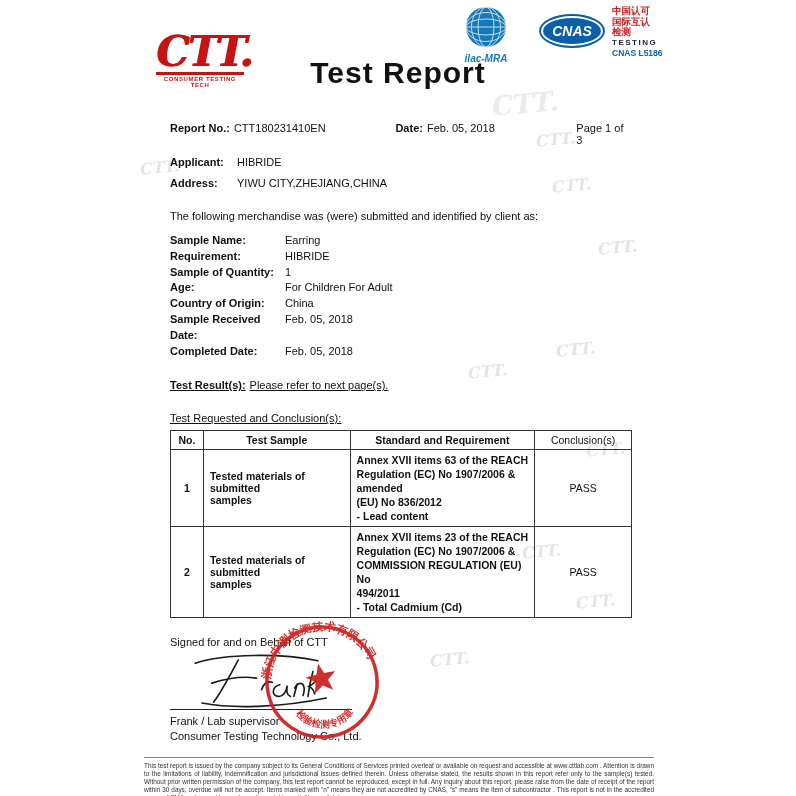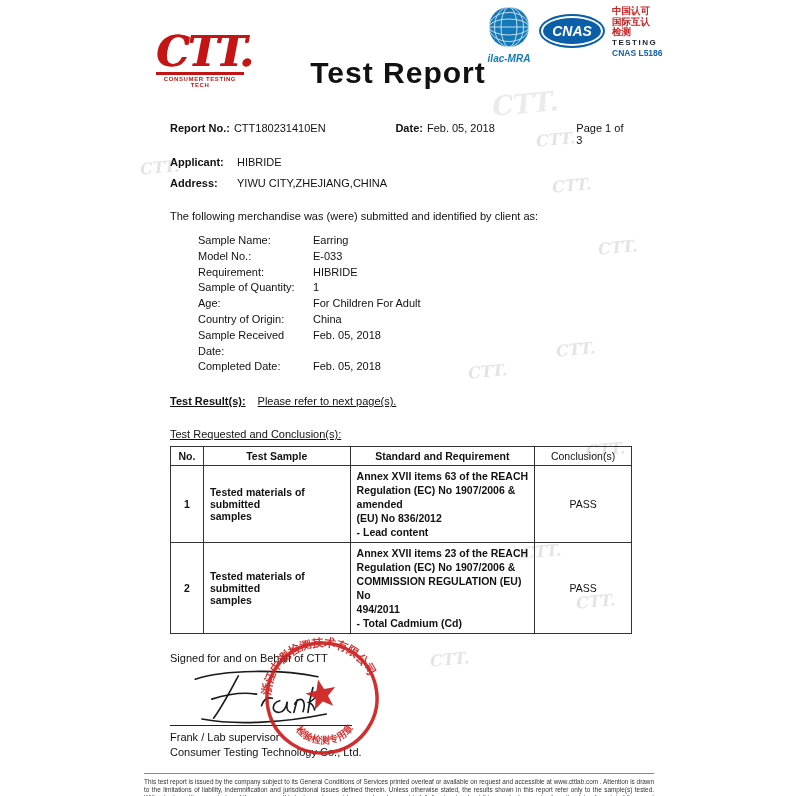--- a/index.html
+++ b/index.html
@@ -51,41 +51,42 @@
   }
   .certs { position:absolute; right:-10px; top:2px; display:flex; align-items:flex-start; gap:9px; }
   .cert-ilac { text-align:center; width:46px; }
   .ilac-label { font-size:10px; font-weight:bold; font-style:italic; color:#1479b8; margin-top:1px; }
   .cnas-oval {
     margin-top:10px; width:62px; height:30px;
     background:#0b5ea8; border-radius:50%;
     color:#fff; font-weight:bold; font-style:italic; font-size:14px;
     display:flex; align-items:center; justify-content:center;
     box-shadow:inset 0 0 0 2px #fff, 0 0 0 2px #0b5ea8;
+    margin-left:23px;
   }
   .cert-text { font-size:9.5px; line-height:10.5px; font-weight:bold; width:52px; }
   .ct-red  { color:#c52222; }
   .ct-dark { color:#1c2430; font-size:8px; letter-spacing:1.5px; }
   .ct-blue { color:#1460a8; font-size:8.5px; }
 
   
   .report-info { margin:14px 0 10px 28px; width:462px; display:flex; font-size:11px; }
   .report-info b { margin-right:4px; }
   .ri-left { width:228px; } .ri-date { width:183px; }
 
   .app-row { display:flex; margin:9px 0 0 28px; font-size:11px; }
   .app-label { width:67px; font-weight:bold; }
 
   .intro { margin:21px 0 11px 28px; font-size:11px; }
 
   .field-row { display:flex; margin-left:28px; font-size:11px; line-height:15.8px; }
-  .fl { width:115px; font-weight:normal;margin-left:28px; }
+  .fl { width:115px; font-weight:bold; }
 
   .test-result { margin:20px 0 0 28px; font-size:11px; text-decoration:underline; }
-  .test-result b { margin-right:12px; }
+  .test-result b { margin-right:4px; }
 
   .table-title { margin:21px 0 6px 28px; font-size:11px; font-weight:normal; text-decoration:underline; }
   table { margin-left:28px; width:462px; border-collapse:collapse; font-size:10.5px; }
   th, td { border:1px solid #333; padding:3px 6px; vertical-align:middle;font-weight:bold; }
   th { font-weight:bold; text-align:center; padding:2px; }
   .c-no { width:33px; text-align:center; }
   .c-sample { width:147px; }
   .c-std { width:185px; line-height:14px; }
   .c-conc { width:97px; text-align:center; font-weight:normal; }
   .pre { white-space:pre-line; }
@@ -174,24 +175,20 @@
     <div class="app-row">
       <span class="app-label">Address:</span>
       <span>YIWU CITY,ZHEJIANG,CHINA</span>
     </div>
 
     <p class="intro">The following merchandise was (were) submitted and identified by client as:</p>
 
     <div class="field-row">
         <span class="fl">Sample Name:</span>
         <span class="fv">Earring</span>
-      </div>
-    <div class="field-row">
-        <span class="fl">Model No.:</span>
-        <span class="fv">E-033</span>
       </div>
     <div class="field-row">
         <span class="fl">Requirement:</span>
         <span class="fv">HIBRIDE</span>
       </div>
     <div class="field-row">
         <span class="fl">Sample of Quantity:</span>
         <span class="fv">1</span>
       </div>
     <div class="field-row">

